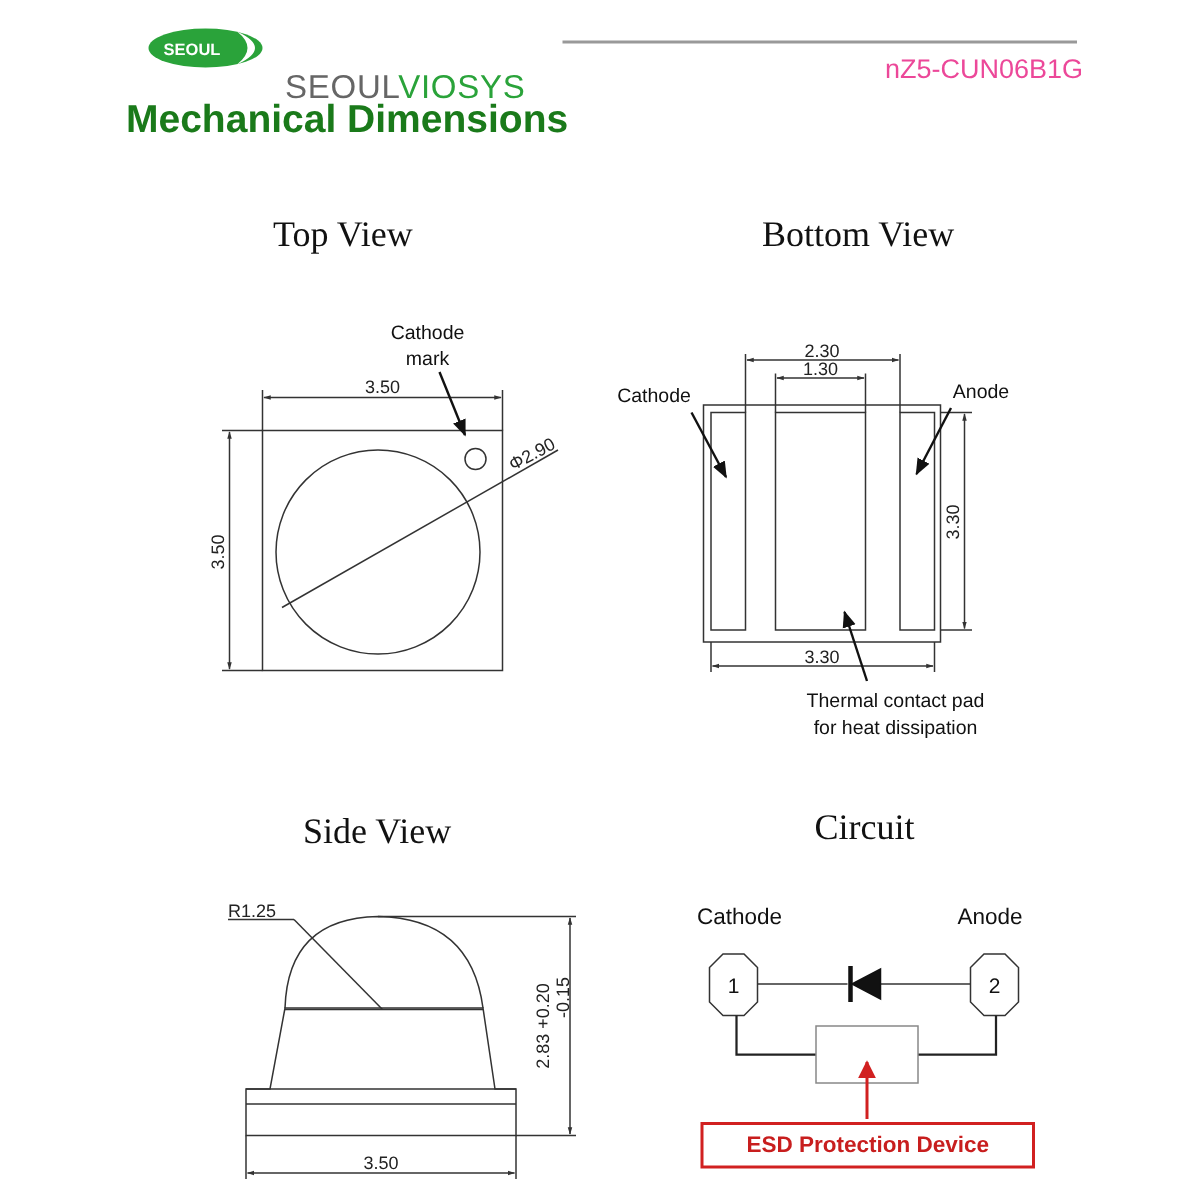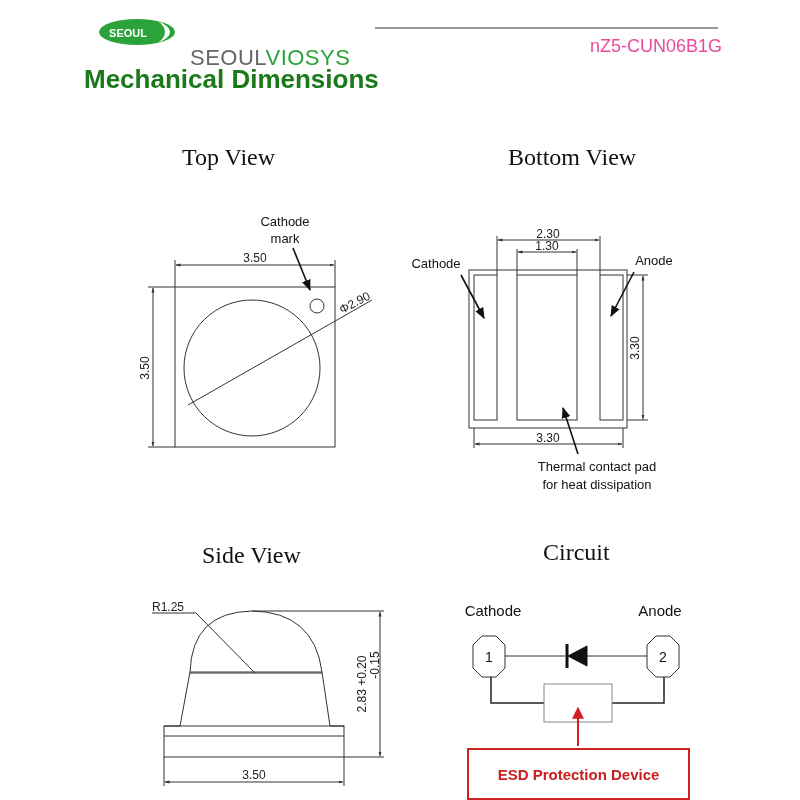--- a/index.html
+++ b/index.html
@@ -8,21 +8,21 @@
   .logo-oval { left:98px; top:18px; width:82px; height:28px; }
   .brand { left:190px; top:17px; font-family:"Liberation Sans", sans-serif; font-weight:normal; font-size:22px; letter-spacing:0.5px; color:#666;margin-top:28px; }
   .brand .vio { color:#2aa33a; }
   .header-rule { left:375px; top:27px; width:343px; height:2px; background:#999; }
   .part-no { right:78px; top:36px; font-weight:normal; font-size:18px; color:#ec4899; }
   .section-title { left:84px; top:64px; font-weight:bold; font-size:26px; color:#1a7a1a; }
   .view-title { font-family:"Liberation Serif", serif; font-size:24px; color:#111; }
   svg text { font-family:"Liberation Sans", sans-serif; }
   .lbl { font-size:13px; fill:#111; }
   .dim { font-size:12px; fill:#222; }
-  .esd-box { left:467px; top:748px; width:223px; height:52px; border:2px solid #d12020; box-sizing:border-box; display:flex; align-items:center; justify-content:center; font-weight:bold; font-size:15px; color:#c81e1e; }
+  .esd-box { left:467px; top:748px; width:223px; height:31px; border:2px solid #d12020; box-sizing:border-box; display:flex; align-items:center; justify-content:center; font-weight:bold; font-size:15px; color:#c81e1e; }
 </style>
 </head>
 <body>
 
 <svg class="abs logo-oval" viewBox="0 0 82 28" width="82" height="28">
   <ellipse cx="39" cy="14" rx="38" ry="13" fill="#2aa33a"></ellipse>
   <path d="M60 3 Q84 14 60 25 Q74 14 60 3 Z" fill="#ffffff"></path>
   <text x="30" y="18.5" text-anchor="middle" font-size="11" font-weight="bold" fill="#ffffff">SEOUL</text>
 </svg>
 <div class="abs brand">

